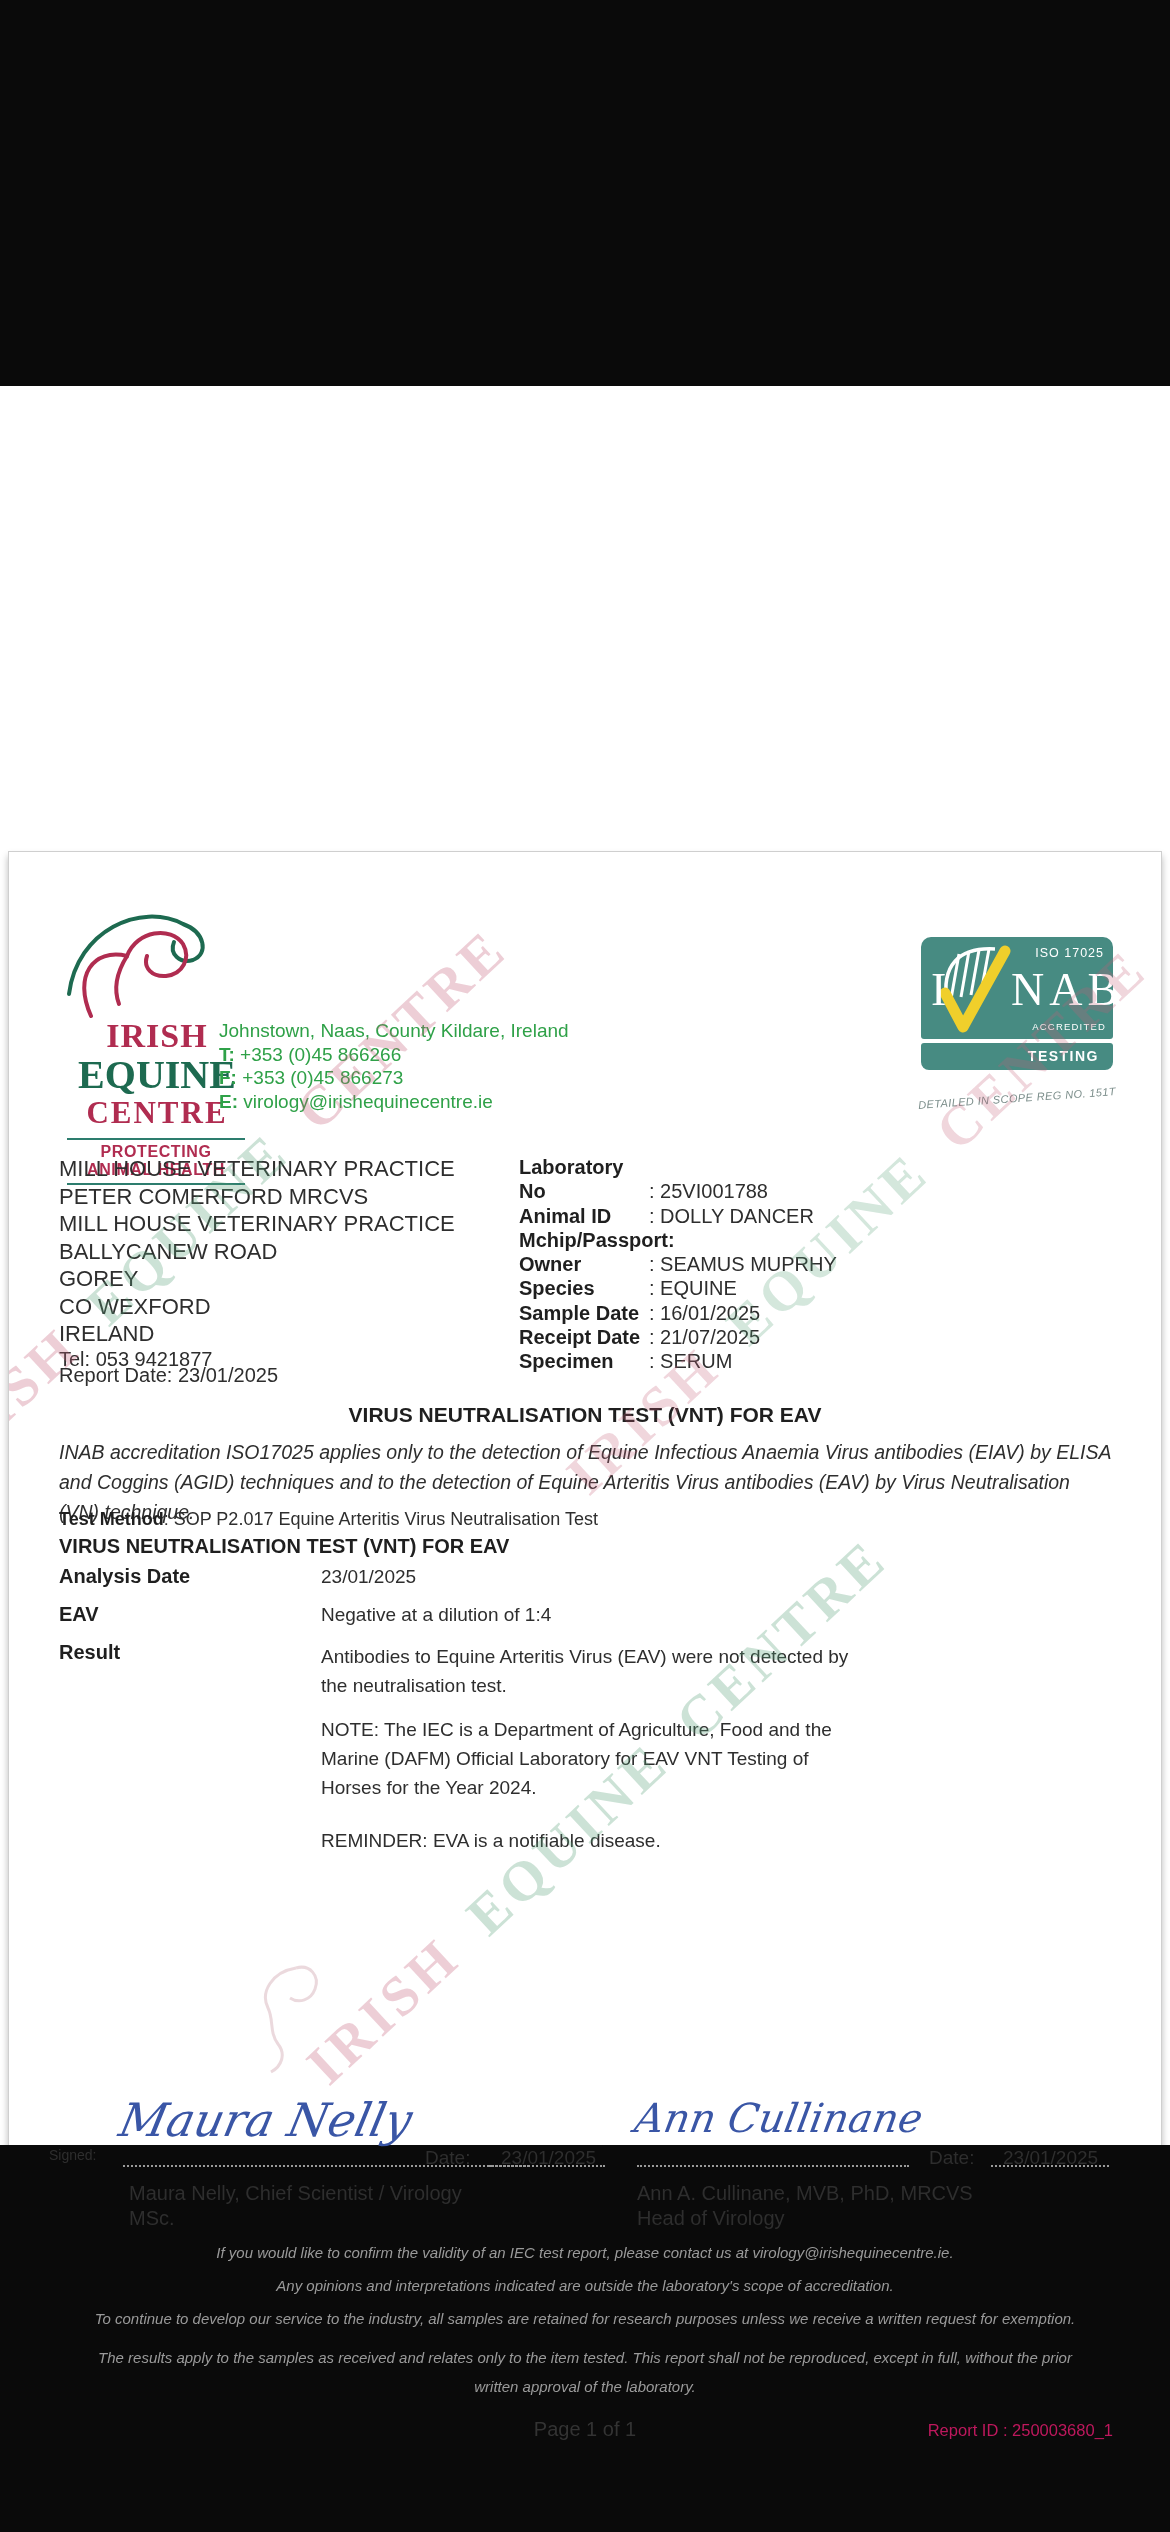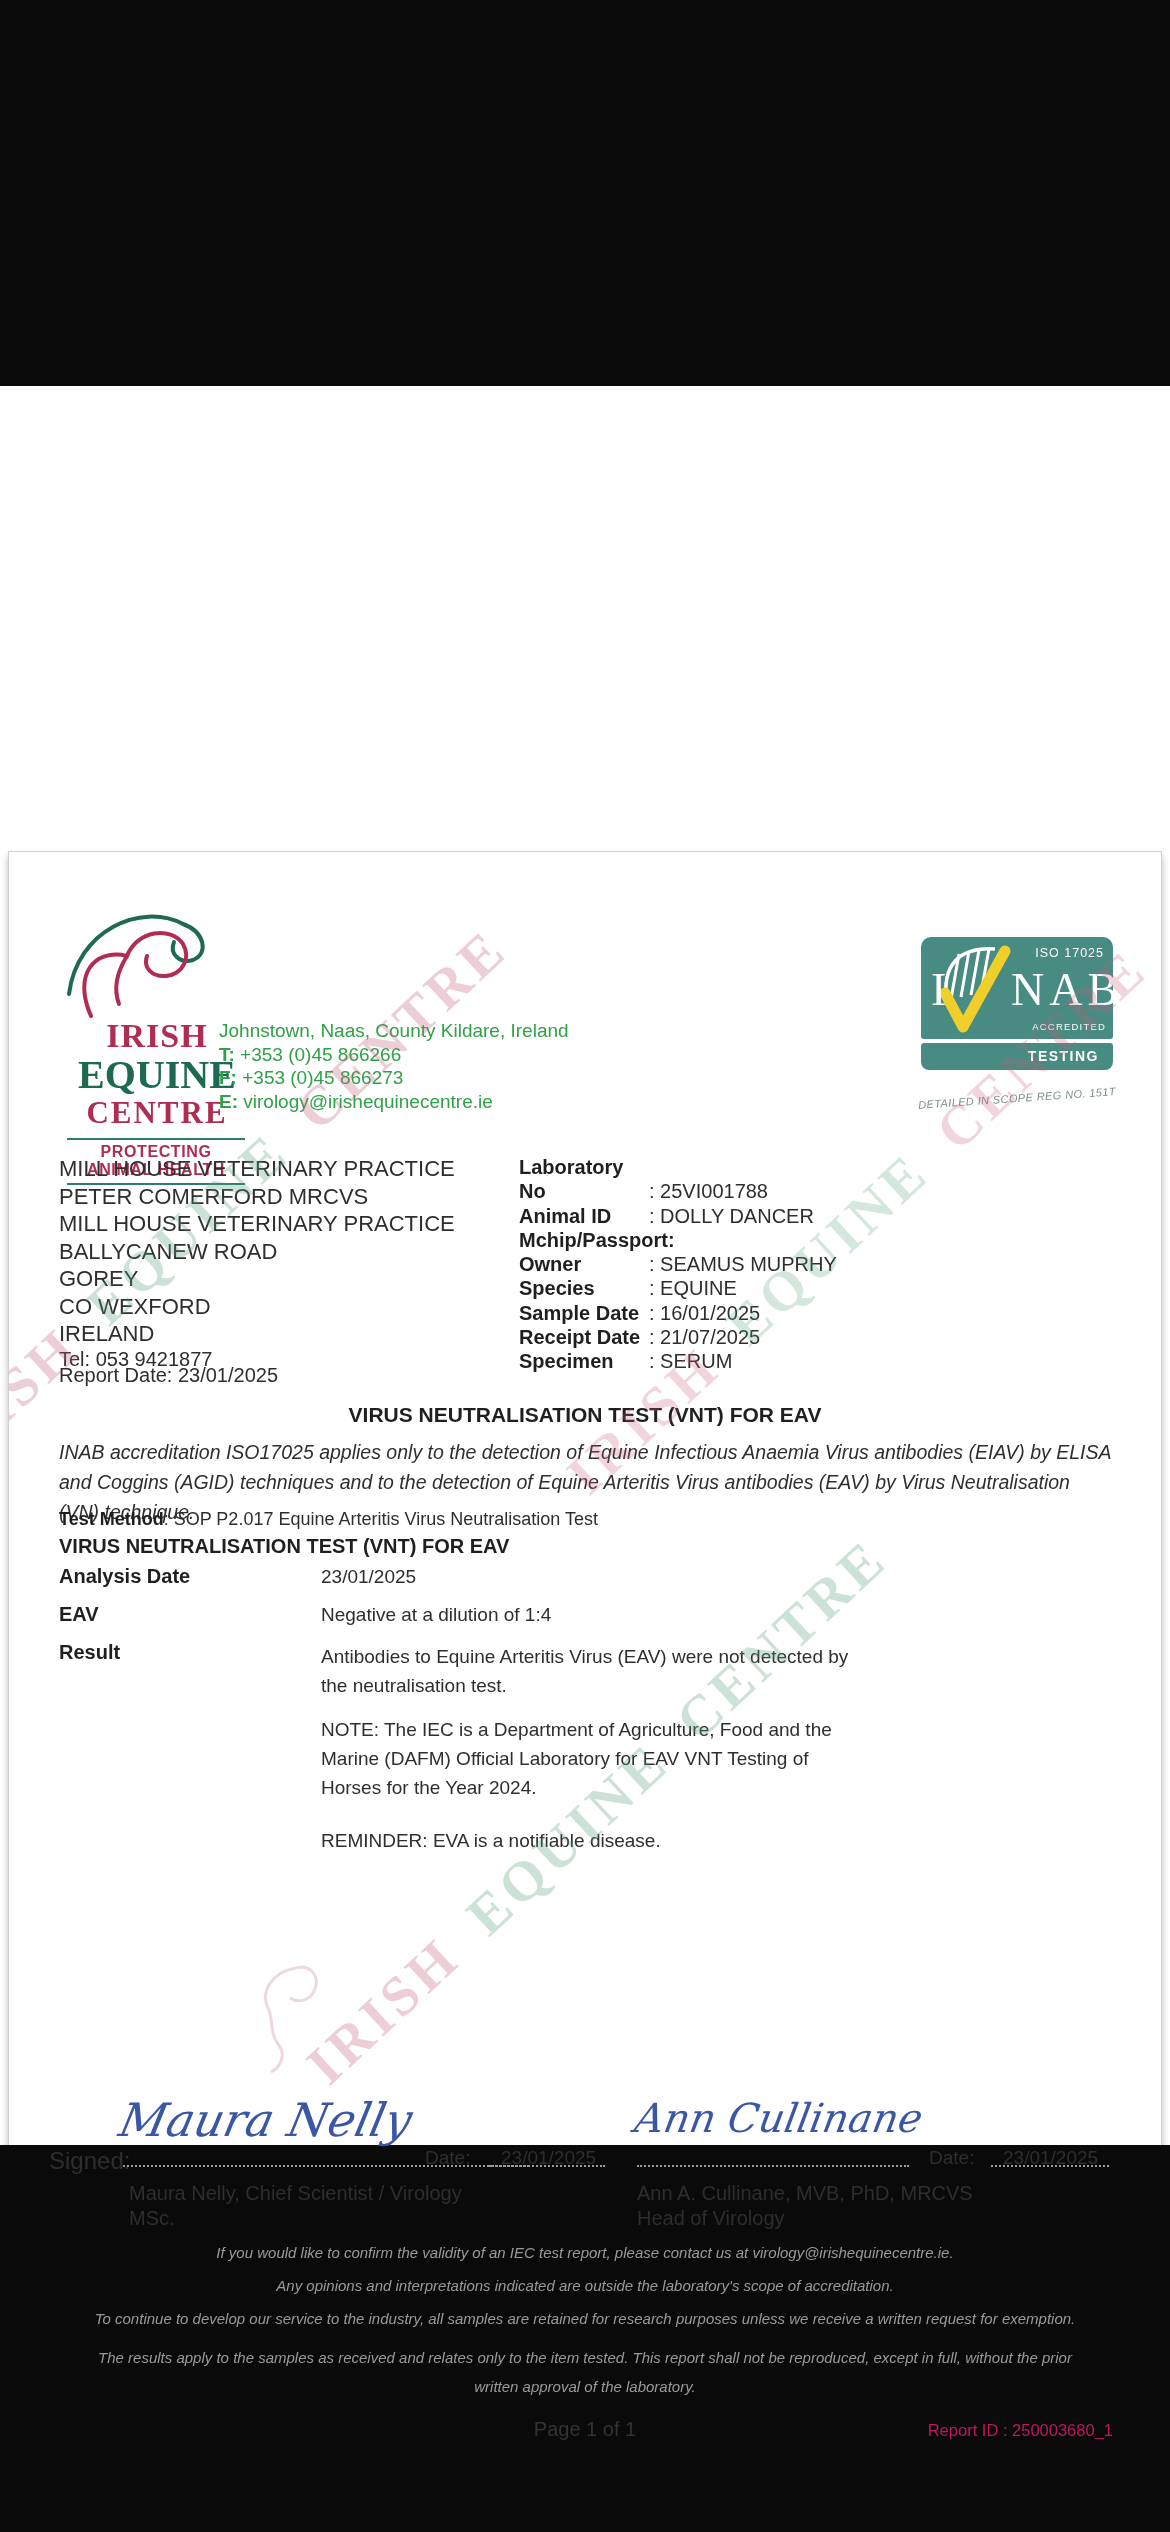--- a/index.html
+++ b/index.html
@@ -48,21 +48,21 @@
   
   .title{position:absolute;left:0;top:551px;width:1152px;text-align:center;font-weight:bold;font-size:21px;color:#1f1f1f;}
   .accred{position:absolute;left:50px;top:585px;width:1055px;font-style:italic;font-size:19.5px;line-height:30px;color:#2e2e2e;}
   .tmethod{position:absolute;left:50px;top:657px;font-size:18px;color:#2e2e2e;}
   .tmethod b{color:#1f1f1f;}
   .subtitle{position:absolute;left:50px;top:683px;font-weight:bold;font-size:20px;color:#1f1f1f;}
   .rlabel{position:absolute;left:50px;font-weight:bold;font-size:20px;color:#1f1f1f;}
   .rvalue{position:absolute;left:312px;font-size:19px;color:#2e2e2e;}
   .wrap545{width:545px;line-height:29px;}
   
-  .signed{position:absolute;left:40px;top:1295px;font-size:24px;color:#2e2e2e;}
+  .signed{position:absolute;left:40px;top:1295px;font-size:14px;color:#2e2e2e;}
   svg.sig{position:absolute;}
   .script{font-family:"DejaVu Serif", serif;font-style:italic;fill:#3a56a6;}
   .dotted{position:absolute;border-top:2.5px dotted #9a9a9a;height:0;}
   .datelab{position:absolute;font-size:19px;color:#2e2e2e;}
   .dateval{position:absolute;font-size:19px;color:#2e2e2e;}
   .printed{position:absolute;font-size:20px;color:#2e2e2e;}
   
   .fnote{position:absolute;left:0;width:1152px;text-align:center;font-style:italic;font-size:15px;color:#9a9a9a;}
   .fnote.wide{line-height:29px;}
   .fnote.wide span{display:inline-block;max-width:980px;}

